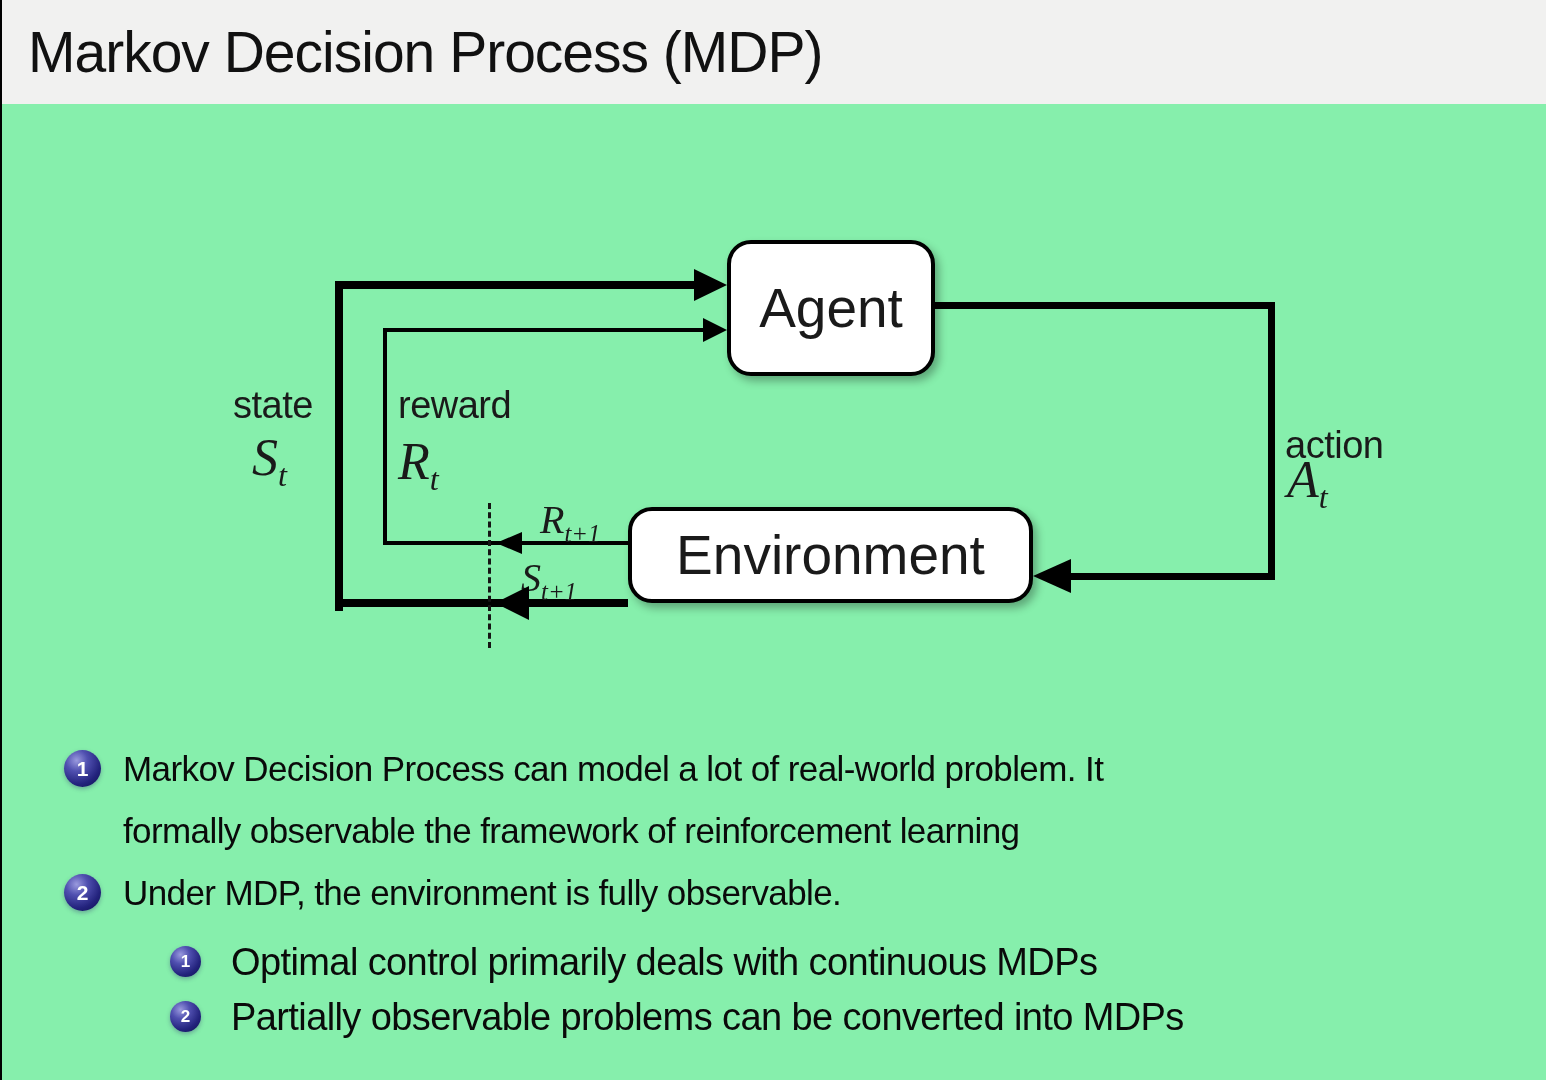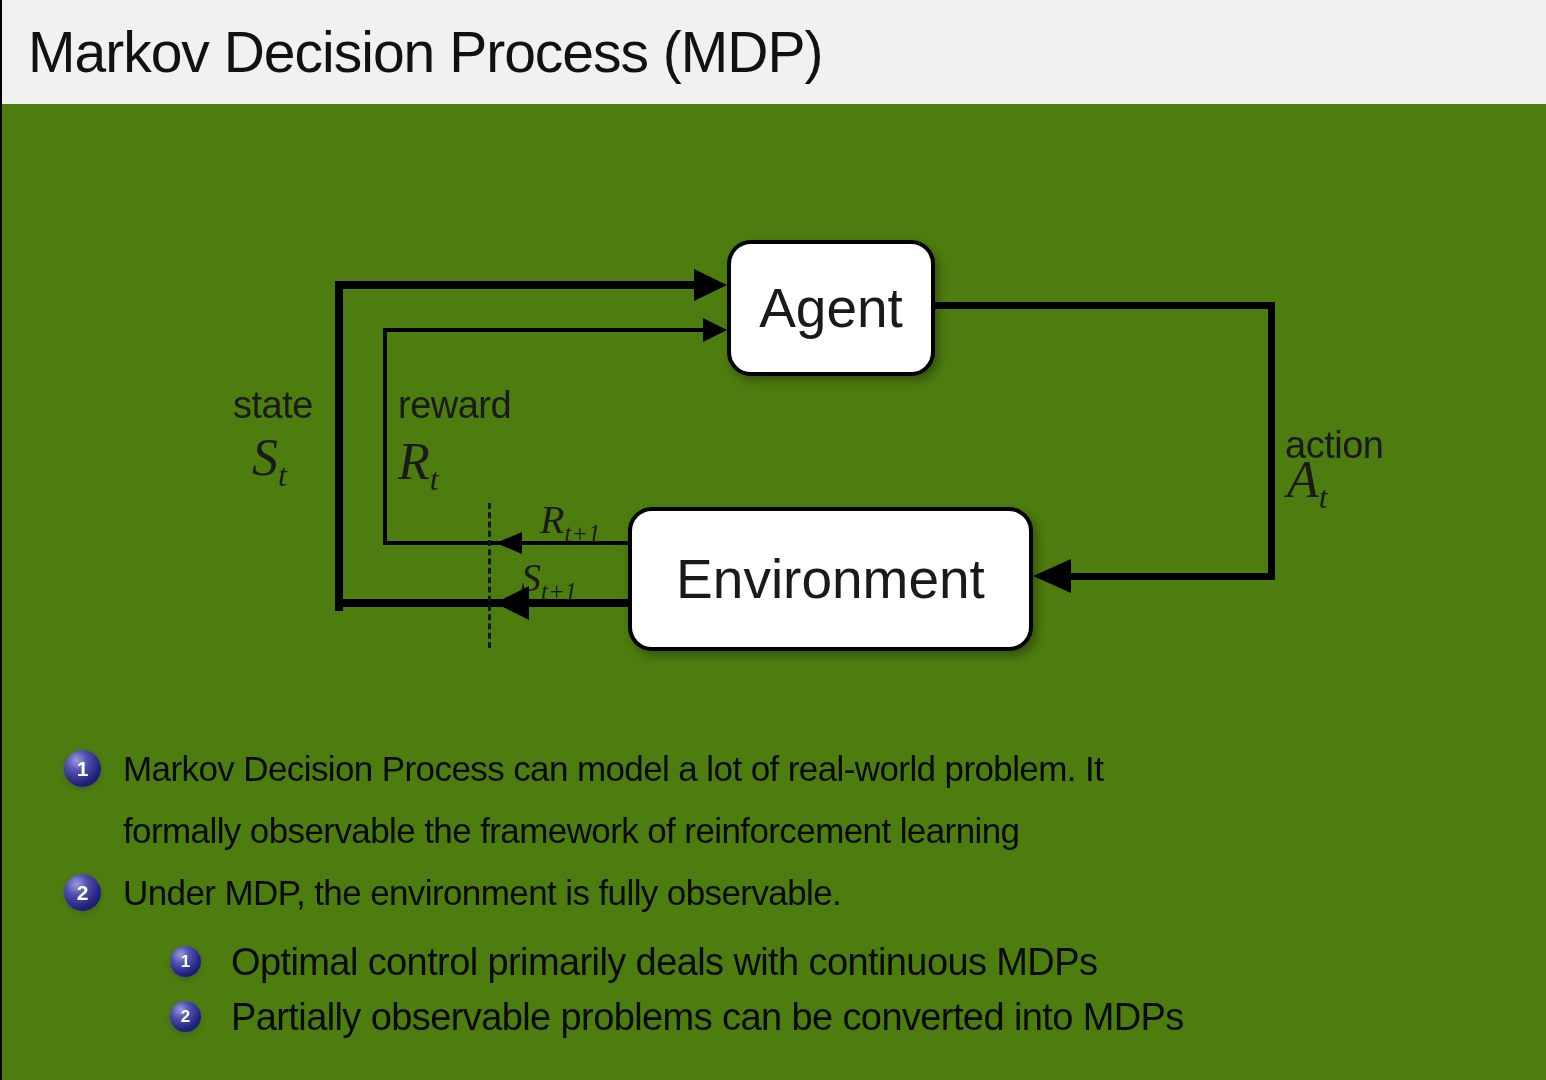--- a/index.html
+++ b/index.html
@@ -1,19 +1,19 @@
 <!DOCTYPE html>
 <html><head>
 <meta charset="utf-8">
 <style>
   html,body { margin:0; padding:0; }
   body { font-family:"Liberation Sans", sans-serif; background:#ffffff; }
   .slide {
     position:relative; width:1546px; height:1080px;
-    background:#4d7c0f; overflow:hidden; color:#0b0b0b;
+    background:#86efac; overflow:hidden; color:#0b0b0b;
   }
   .edge-line { position:absolute; left:0; top:0; width:2px; height:1080px; background:#000; z-index:10; }
 
   
   .title-bar {
     position:absolute; left:0; top:0; width:1546px; height:104px;
     background:#f1f1f0; display:flex; align-items:center;
   }
   .title-bar h1 {
     margin:0 0 0 28px; font-size:57px; font-weight:500; color:#111;
@@ -85,21 +85,21 @@
     <div class="line" style="left:1071px; top:573px; width:204px; height:7px;"></div>
     <div class="arr l-big" style="left:1033px; top:559px;"></div>
 
     <div class="dash-line" style="left:488px; top:503px; height:145px;"></div>
     <div class="arr l-thin" style="left:496px; top:532px;"></div>
     <div class="arr l-thick" style="left:495px; top:586px;"></div>
 
     <div class="node" style="left:727px; top:240px; width:208px; height:136px;">
       <span>Agent</span>
     </div>
-    <div class="node" style="left:628px; top:507px; width:405px; height:144px;">
+    <div class="node" style="left:628px; top:507px; width:405px; height:96px;">
       <span>Environment</span>
     </div>
 
     <div class="dlabel" style="left:233px; top:384px;">state</div>
     <div class="math big" style="left:252px; top:428px;"><span>S</span><sub>t</sub></div>
 
     <div class="dlabel" style="left:398px; top:384px;">reward</div>
     <div class="math big" style="left:398px; top:432px;"><span>R</span><sub>t</sub></div>
 
     <div class="dlabel" style="left:1285px; top:424px;">action</div>

